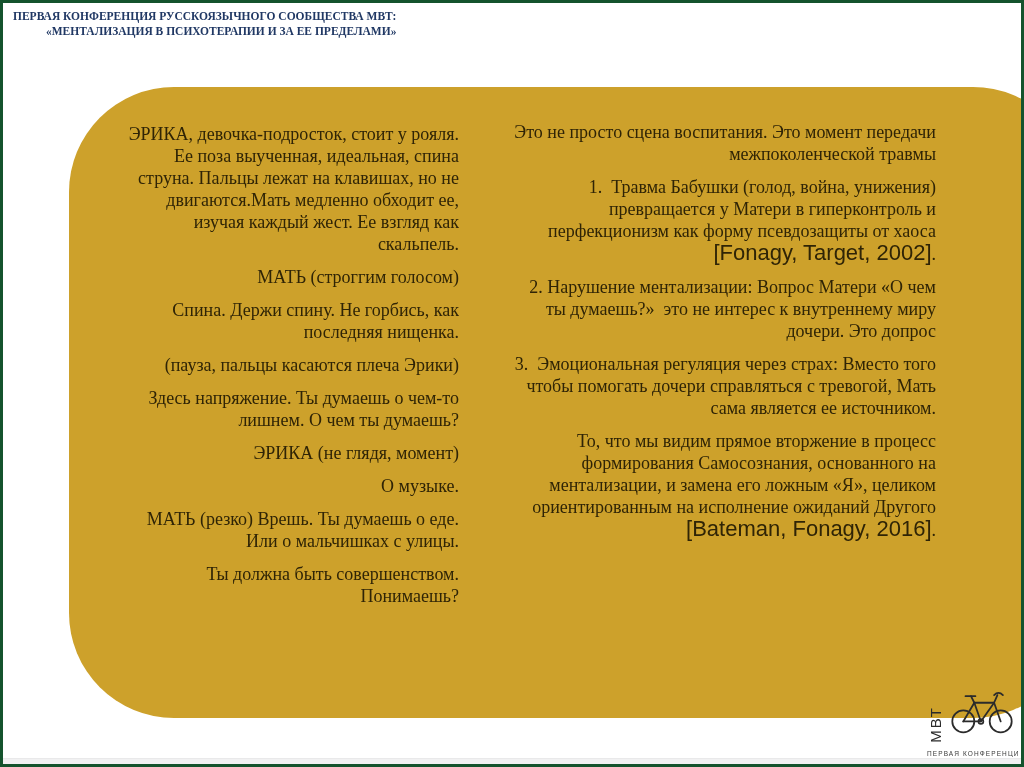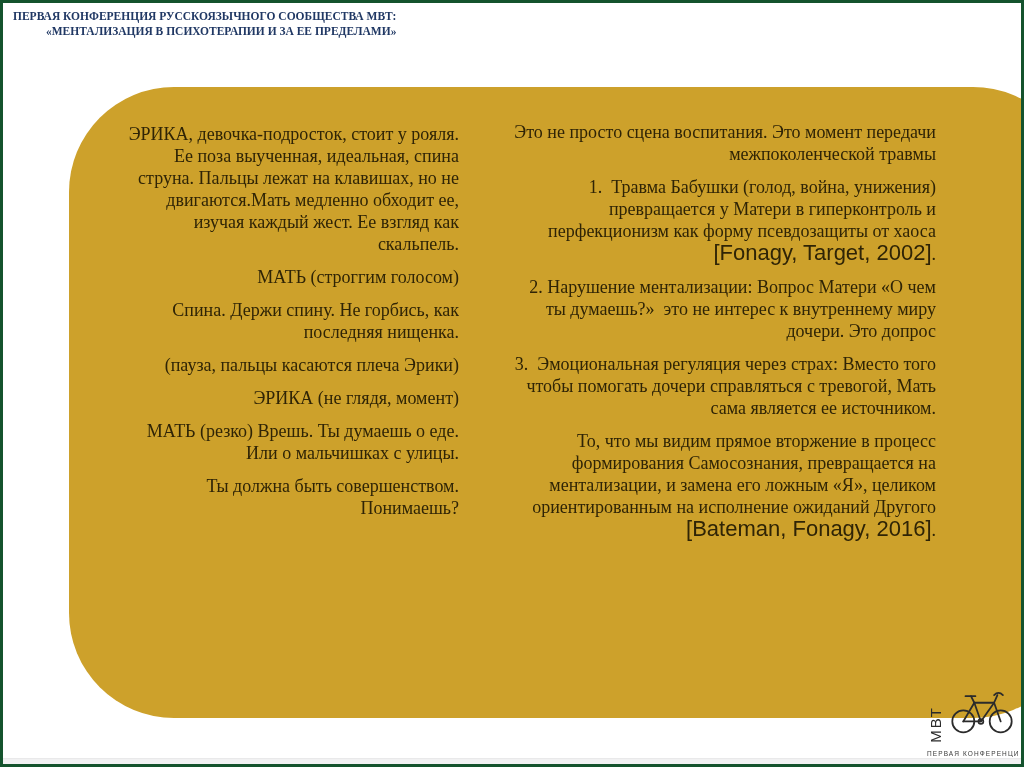--- a/index.html
+++ b/index.html
@@ -105,30 +105,32 @@
     <div>ПЕРВАЯ КОНФЕРЕНЦИЯ РУССКОЯЗЫЧНОГО СООБЩЕСТВА МВТ:</div>
     <div>«МЕНТАЛИЗАЦИЯ В ПСИХОТЕРАПИИ И ЗА ЕЕ ПРЕДЕЛАМИ»</div>
   </div>
 
   <div class="gold-card">
     <div class="text-col col-left">
         <p><span>ЭРИКА, девочка-подросток, стоит у рояля. Ее поза выученная, идеальная, спина струна. Пальцы лежат на клавишах, но не двигаются.Мать медленно обходит ее, изучая каждый жест. Ее взгляд как скальпель.</span></p>
         <p><span>МАТЬ (строггим голосом)</span></p>
         <p><span>Спина. Держи спину. Не горбись, как последняя нищенка.</span></p>
         <p><span>(пауза, пальцы касаются плеча Эрики)</span></p>
+        <p><span>Здесь напряжение. Ты думаешь о чем-то лишнем. О чем ты думаешь?</span></p>
         <p><span>ЭРИКА (не глядя, момент)</span></p>
+        <p><span>О музыке.</span></p>
         <p><span>МАТЬ (резко) Врешь. Ты думаешь о еде. Или о мальчишках с улицы.</span></p>
         <p><span>Ты должна быть совершенством. Понимаешь?</span></p>
       </div>
     <div class="text-col col-right">
         <p><span>Это не просто сцена воспитания. Это момент передачи межпоколенческой травмы</span></p>
         <p><span>1.&nbsp; Травма Бабушки (голод, война, унижения) превращается у Матери в гиперконтроль и перфекционизм как форму псевдозащиты от хаоса </span><span class="lat">[Fonagy, Target, 2002]</span><span>.</span></p>
         <p><span>2. Нарушение ментализации: Вопрос Матери «О чем ты думаешь?»&nbsp; это не интерес к внутреннему миру дочери. Это допрос</span></p>
         <p><span>3.&nbsp; Эмоциональная регуляция через страх: Вместо того чтобы помогать дочери справляться с тревогой, Мать сама является ее источником.</span></p>
-        <p><span>То, что мы видим прямое вторжение в процесс формирования Самосознания, превращается на ментализации, и замена его ложным «Я», целиком ориентированным на исполнение ожиданий Другого </span><span class="lat">[Bateman, Fonagy, 2016]</span><span>.</span></p>
+        <p><span>То, что мы видим прямое вторжение в процесс формирования Самосознания, основанного на ментализации, и замена его ложным «Я», целиком ориентированным на исполнение ожиданий Другого </span><span class="lat">[Bateman, Fonagy, 2016]</span><span>.</span></p>
       </div>
   </div>
 
   <div class="logo">
     <span class="logo-acronym">МВТ</span>
     <span class="bicycle">
       <svg width="66" height="48" viewBox="0 0 60 43" fill="none" stroke="#2b2b2b" stroke-width="1.6" stroke-linecap="round" stroke-linejoin="round">
         <circle cx="13" cy="31" r="10"></circle>
         <circle cx="47" cy="31" r="10"></circle>
         <path d="M13 31 L23 14 L41 14 L47 31"></path>

